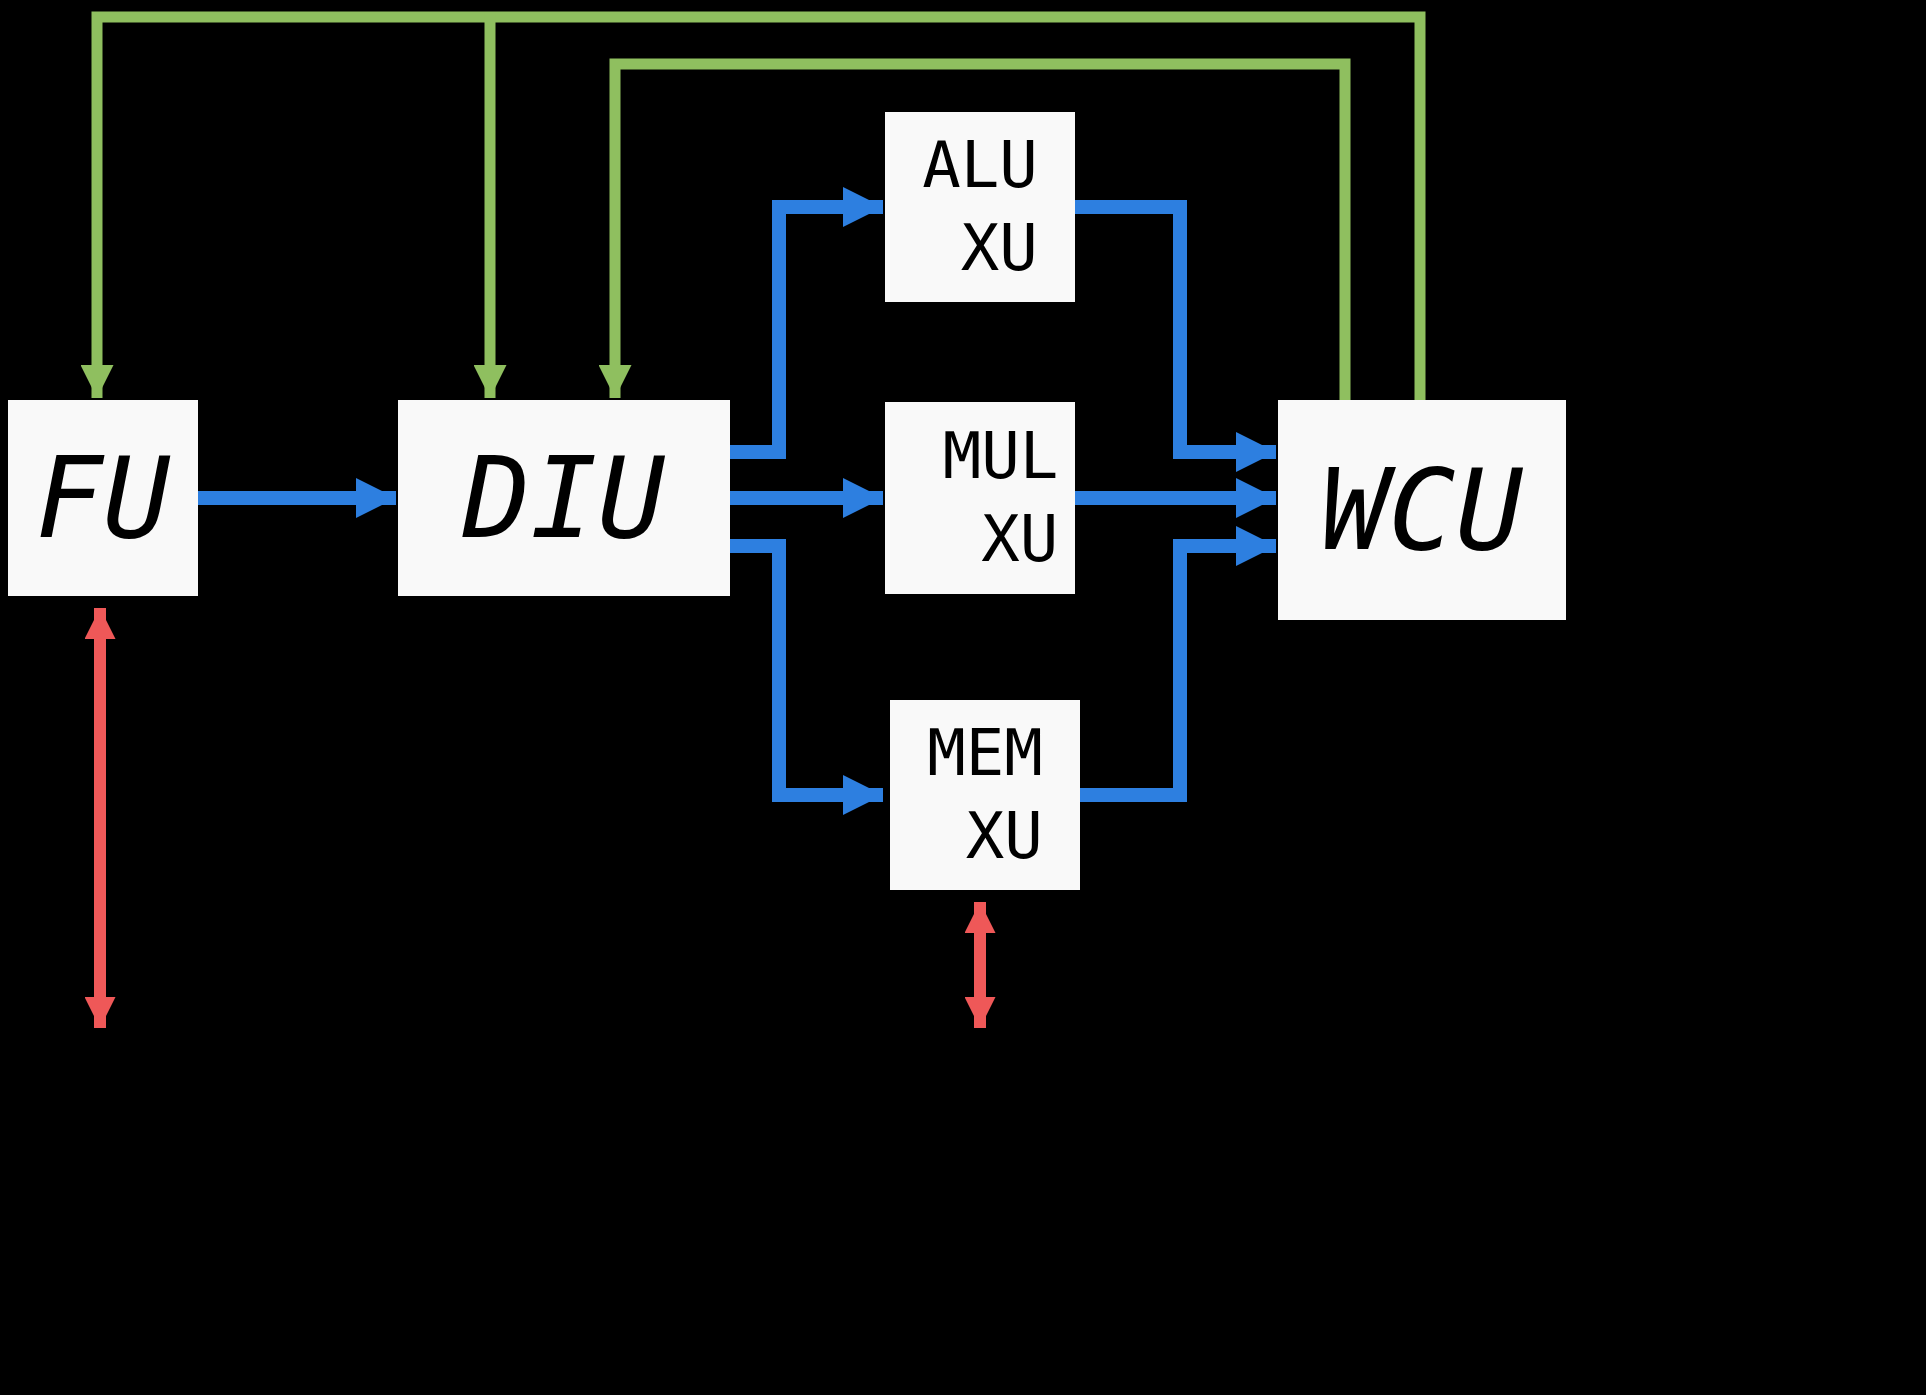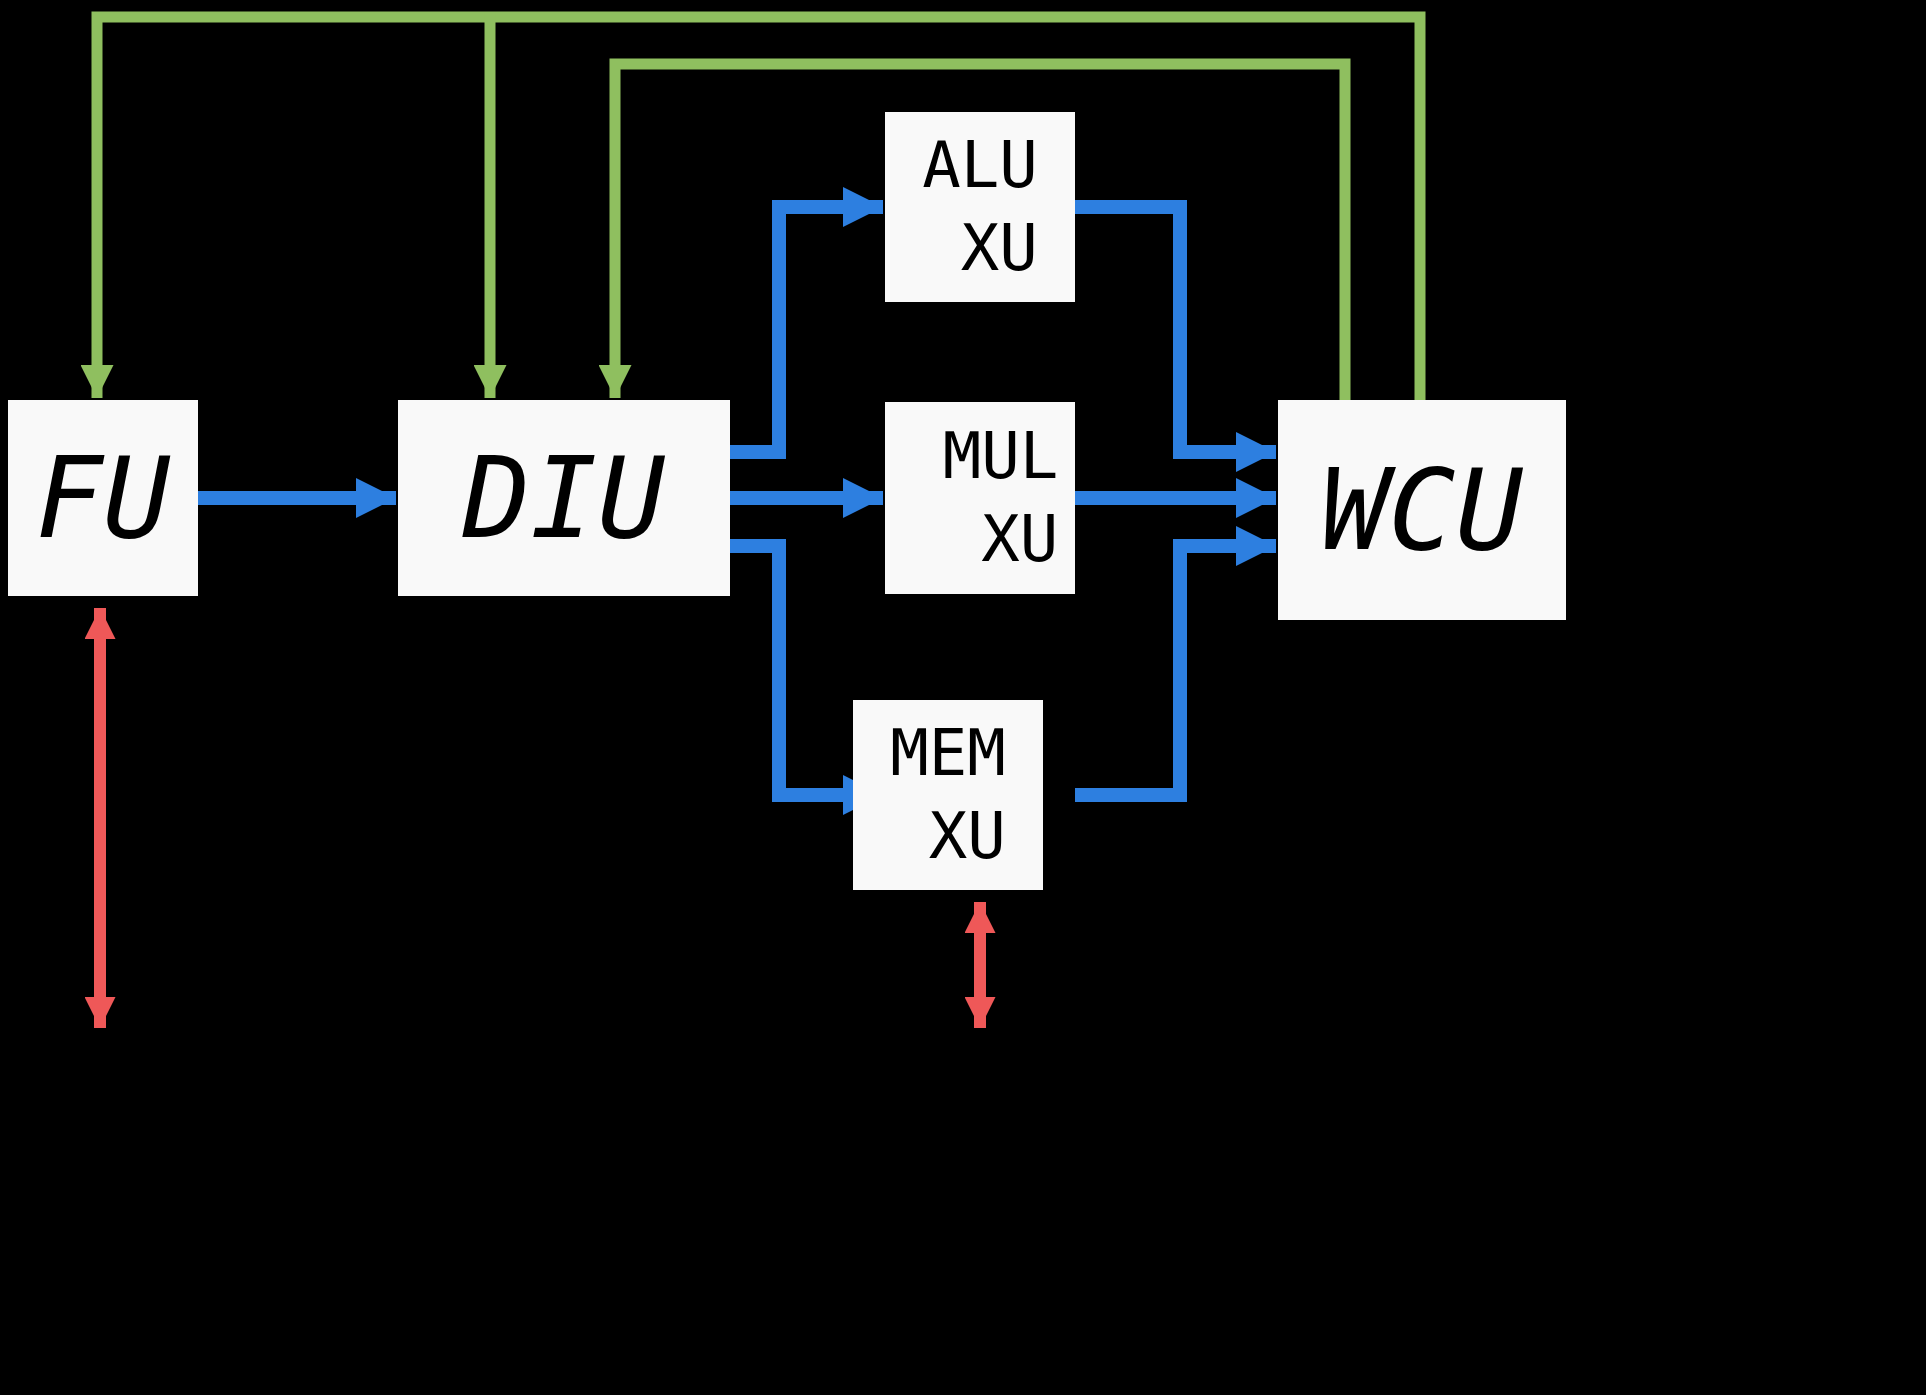--- a/index.html
+++ b/index.html
@@ -65,17 +65,17 @@
     <path class="wire wire-blue" d="M 1075 498 L 1276 498" marker-end="url(#arrow-blue)"></path>
     <path class="wire wire-blue" d="M 1075 795 L 1180 795 L 1180 546 L 1276 546" marker-end="url(#arrow-blue)"></path>
   </svg>
 
   <div class="node big" style="left:8px;   top:400px; width:190px; height:196px;">FU</div>
   <div class="node big" style="left:398px; top:400px; width:332px; height:196px;">DIU</div>
   <div class="node small" style="left:885px; top:112px; width:190px; height:190px;">ALU
 XU</div>
   <div class="node small" style="left:885px; top:402px; width:190px; height:192px;padding-left:41px;">MUL
 XU</div>
-  <div class="node small" style="left:853px; top:700px; width:190px; height:190px;">MEM
+  <div class="node small" style="left:890px; top:700px; width:190px; height:190px;">MEM
 XU</div>
   <div class="node big" style="left:1278px; top:400px; width:288px; height:220px;">WCU</div>
 
 </div>
 
 </body></html>

